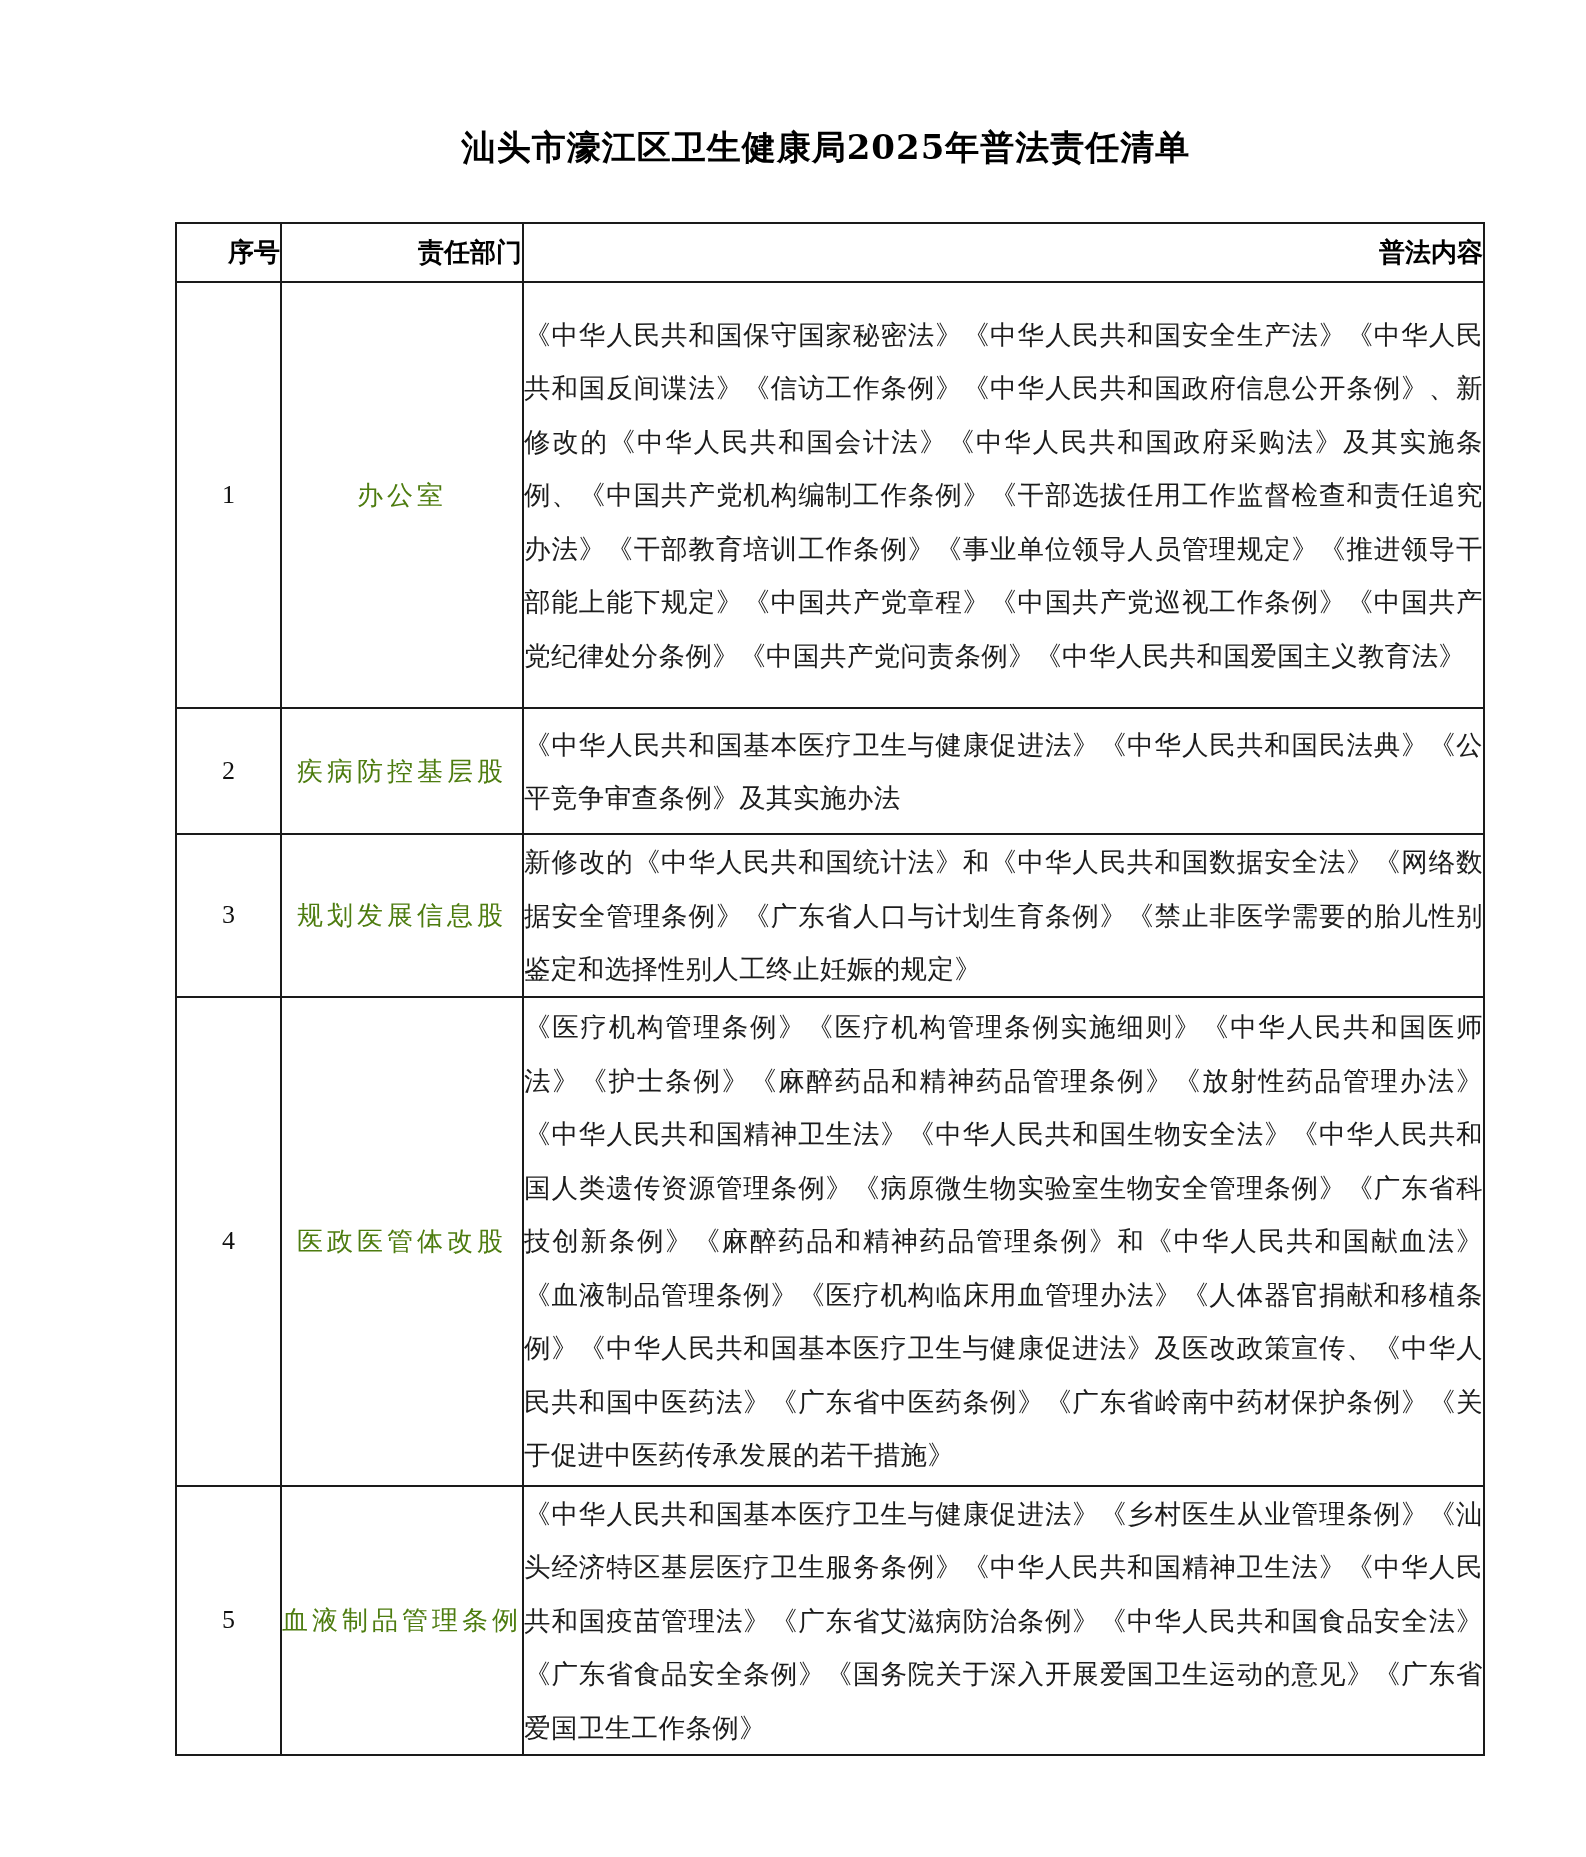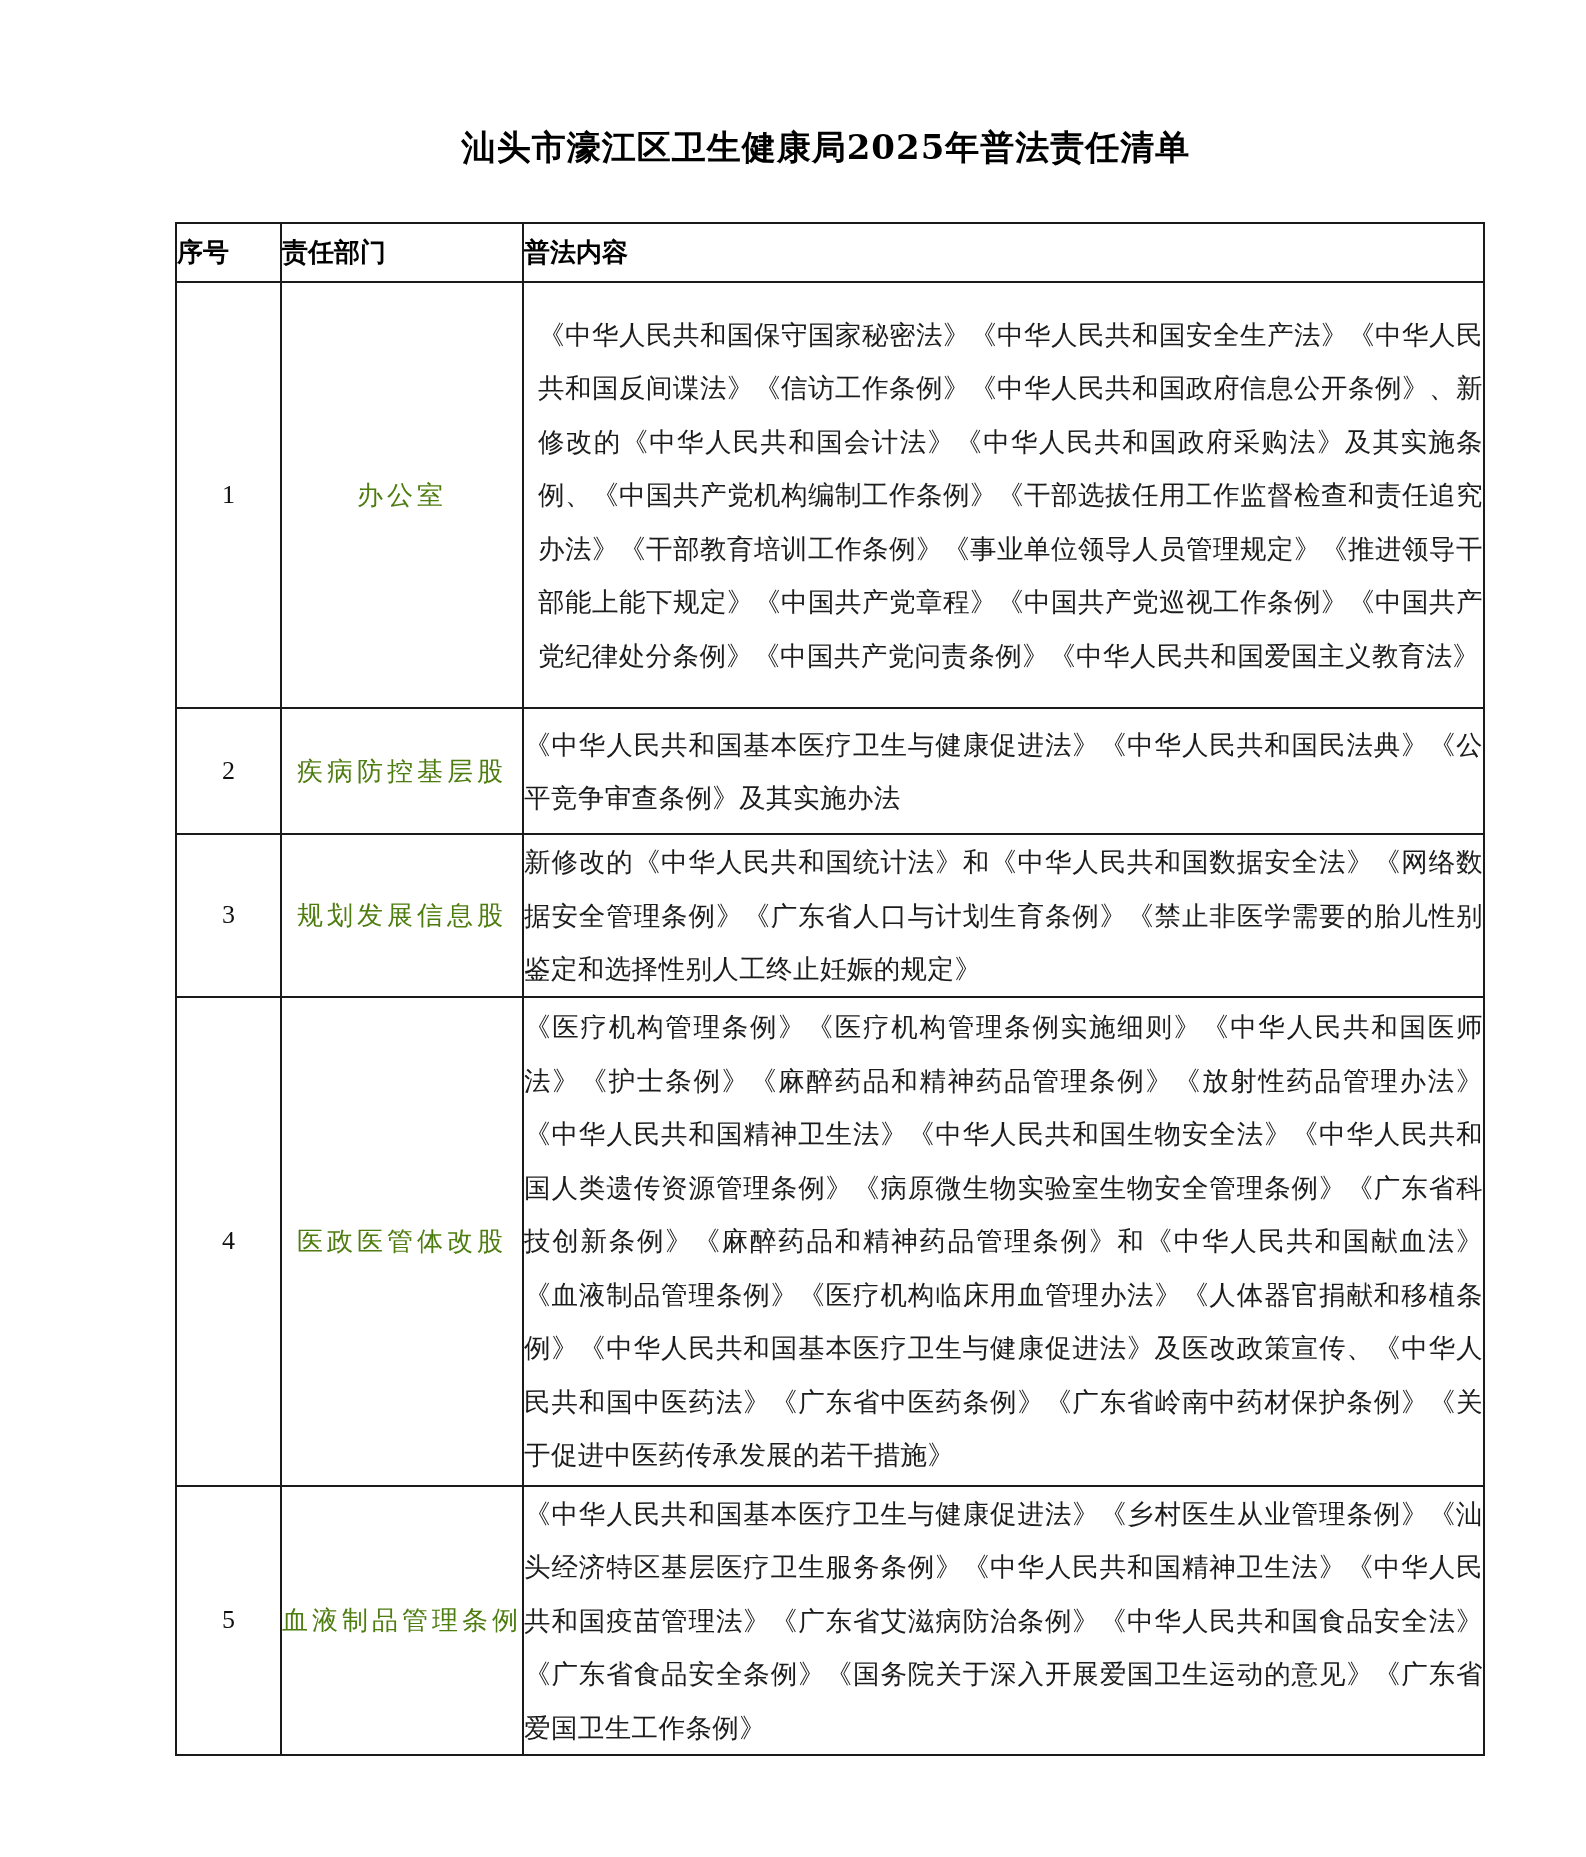--- a/index.html
+++ b/index.html
@@ -41,21 +41,21 @@
       border: 2px solid #1a1a1a;
       padding: 0;
       vertical-align: middle;
     }
     col.c-no { width: 105px; }
     col.c-dept { width: 242px; }
     col.c-content { width: 961px; }
     th {
       font-weight: bold;
       font-size: 26px;
-      text-align: left;
+      text-align: right;
       height: 57px;
       color: #000;
       margin-top: 39px;
     }
     td.no {
       text-align: center;
       font-family: "Liberation Serif", "DejaVu Serif", serif;
       font-size: 26px;
     }
     td.dept {
@@ -67,21 +67,21 @@
     td.content {
       font-size: 26.5px;
       line-height: 53.5px;
       text-align: justify;
       text-align-last: left;
       color: #1c1c1c;
       padding: 0 2px 0 3px;
       letter-spacing: 0.4px;
       word-break: break-all;
     }
-    td.content .indent { padding-left: 14px; }
+    td.content .indent { }
     tr.r-header td, tr.r-header th { height: 57px; }
     tr.r1 td { height: 424px; }
     tr.r2 td { height: 124px; }
     tr.r3 td { height: 158px; margin-top: 40px; }
     tr.r4 td { height: 487px; }
     tr.r5 td { height: 253px; }
   </style>
 </head>
 <body>
 

